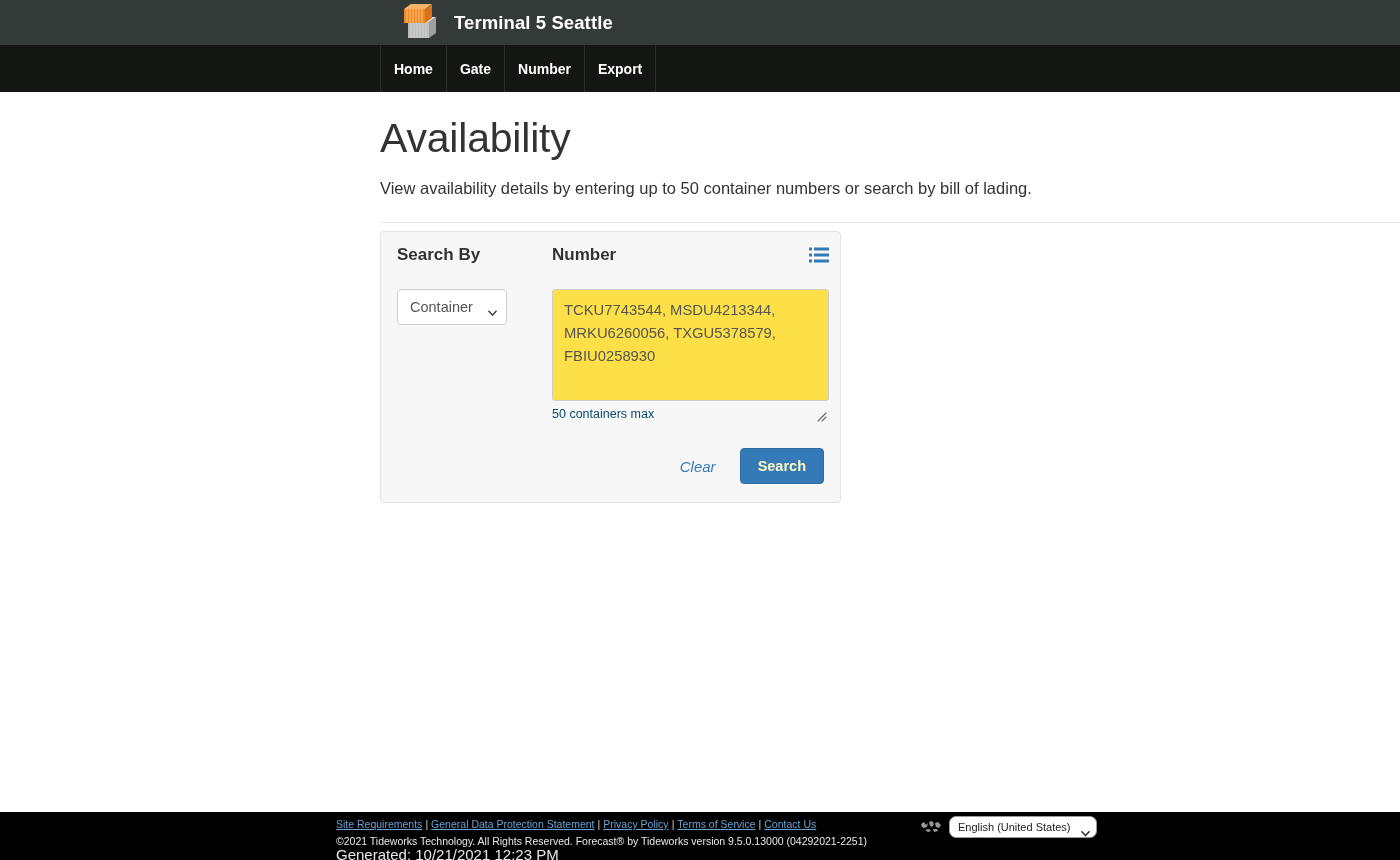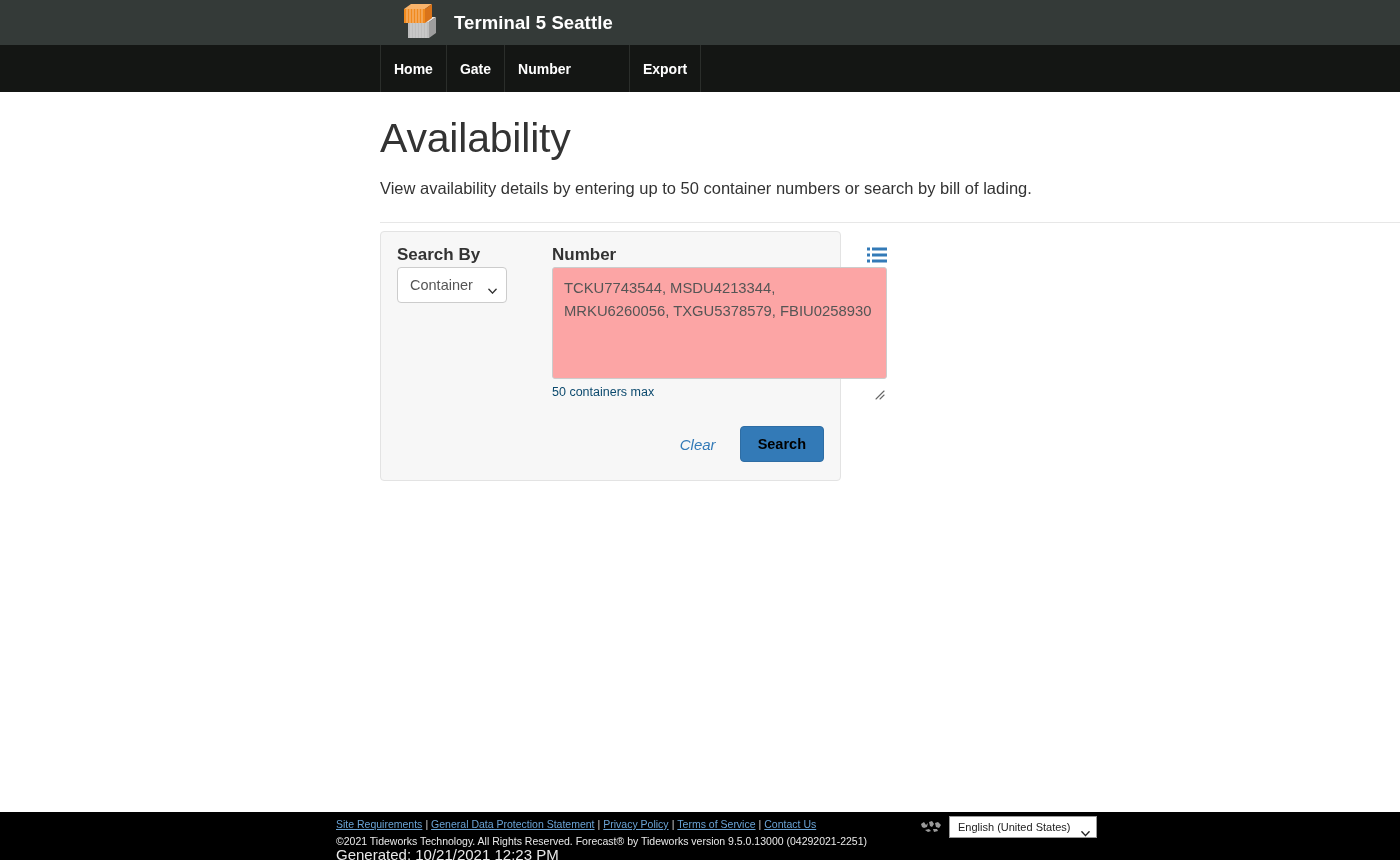--- a/index.html
+++ b/index.html
@@ -52,21 +52,21 @@
   .nav-item {
     display: flex; align-items: center; justify-content: center;
     padding: 0 13px;
     color: #ffffff;
     font-size: 14px;
     font-weight: bold;
     cursor: pointer;
     border-left: 1px solid #2b2e2b;
     white-space: nowrap;
   }
-  .nav-item:last-child { border-right: 1px solid #2b2e2b; margin-left: 45px; }
+  .nav-item:last-child { border-right: 1px solid #2b2e2b; }
 
   
   .content {
     position: absolute; top: 92px; left: 0;
     width: 1400px;
   }
   .page-title {
     margin: 0;
     padding: 24px 0 0 380px;
     font-size: 41px;
@@ -102,21 +102,21 @@
   .panel-head {
     display: flex;
     align-items: flex-start;
   }
   .col-searchby { width: 155px; flex: 0 0 155px; }
   .col-number { flex: 1 1 auto; position: relative; }
   .label {
     font-size: 17px;
     font-weight: bold;
     color: #333333;
-    margin-bottom: 4px;
+    margin-bottom: 26px;
     line-height: 1;
   }
   .list-icon {
     position: absolute;
     right: 0; top: 1px;
     width: 20px; height: 16px;
     cursor: pointer;
   }
   .select-box {
     position: relative;
@@ -133,22 +133,22 @@
     color: #555555;
   }
   .select-caret {
     position: absolute;
     right: 9px; top: 50%;
     margin-top: -3px;
     width: 9px; height: 9px;
   }
   .textarea-box {
     position: relative;
-    width: 335px; height: 112px;
-    background: #fca5a5;
+    width: 277px; height: 112px;
+    background: #fde047;
     border: 1px solid #cccccc;
     border-radius: 3px;
     padding: 9px 11px;
     font-size: 14.8px;
     line-height: 23px;
     color: #555555;
     overflow: hidden;
     resize: none;
     font-family: "Liberation Sans", sans-serif;
     white-space: pre-wrap;
@@ -180,21 +180,21 @@
     background: transparent;
     border: none;
     padding: 8px 10px;
     cursor: pointer;
     font-family: "Liberation Sans", sans-serif;
     font-style: italic;
   }
   .btn-search {
     font-size: 14.5px;
     font-weight: bold;
-    color: #000000;
+    color: #fef9c3;
     background: #337ab7;
     border: 1px solid #2e6da4;
     border-radius: 4px;
     padding: 9px 17px;
     cursor: pointer;
     font-family: "Liberation Sans", sans-serif;
   }
 
   
   .footer {
@@ -236,21 +236,21 @@
     left: 920px; top: 816px;
     display: flex; align-items: center;
     gap: 7px;
   }
   .globe-icon { width: 22px; height: 16px; }
   .lang-select {
     position: relative;
     width: 148px; height: 22px;
     background: #ffffff;
     border: 1px solid #9a9a9a;
-    border-radius: 0;
+    border-radius: 7px;
     display: flex; align-items: center;
     padding-left: 8px;
     cursor: pointer;
   }
   .lang-value { font-size: 11px; color: #222222; }
   .lang-caret {
     position: absolute; right: 6px; top: 50%;
     margin-top: -3px; width: 9px; height: 8px;
   }
 </style>

